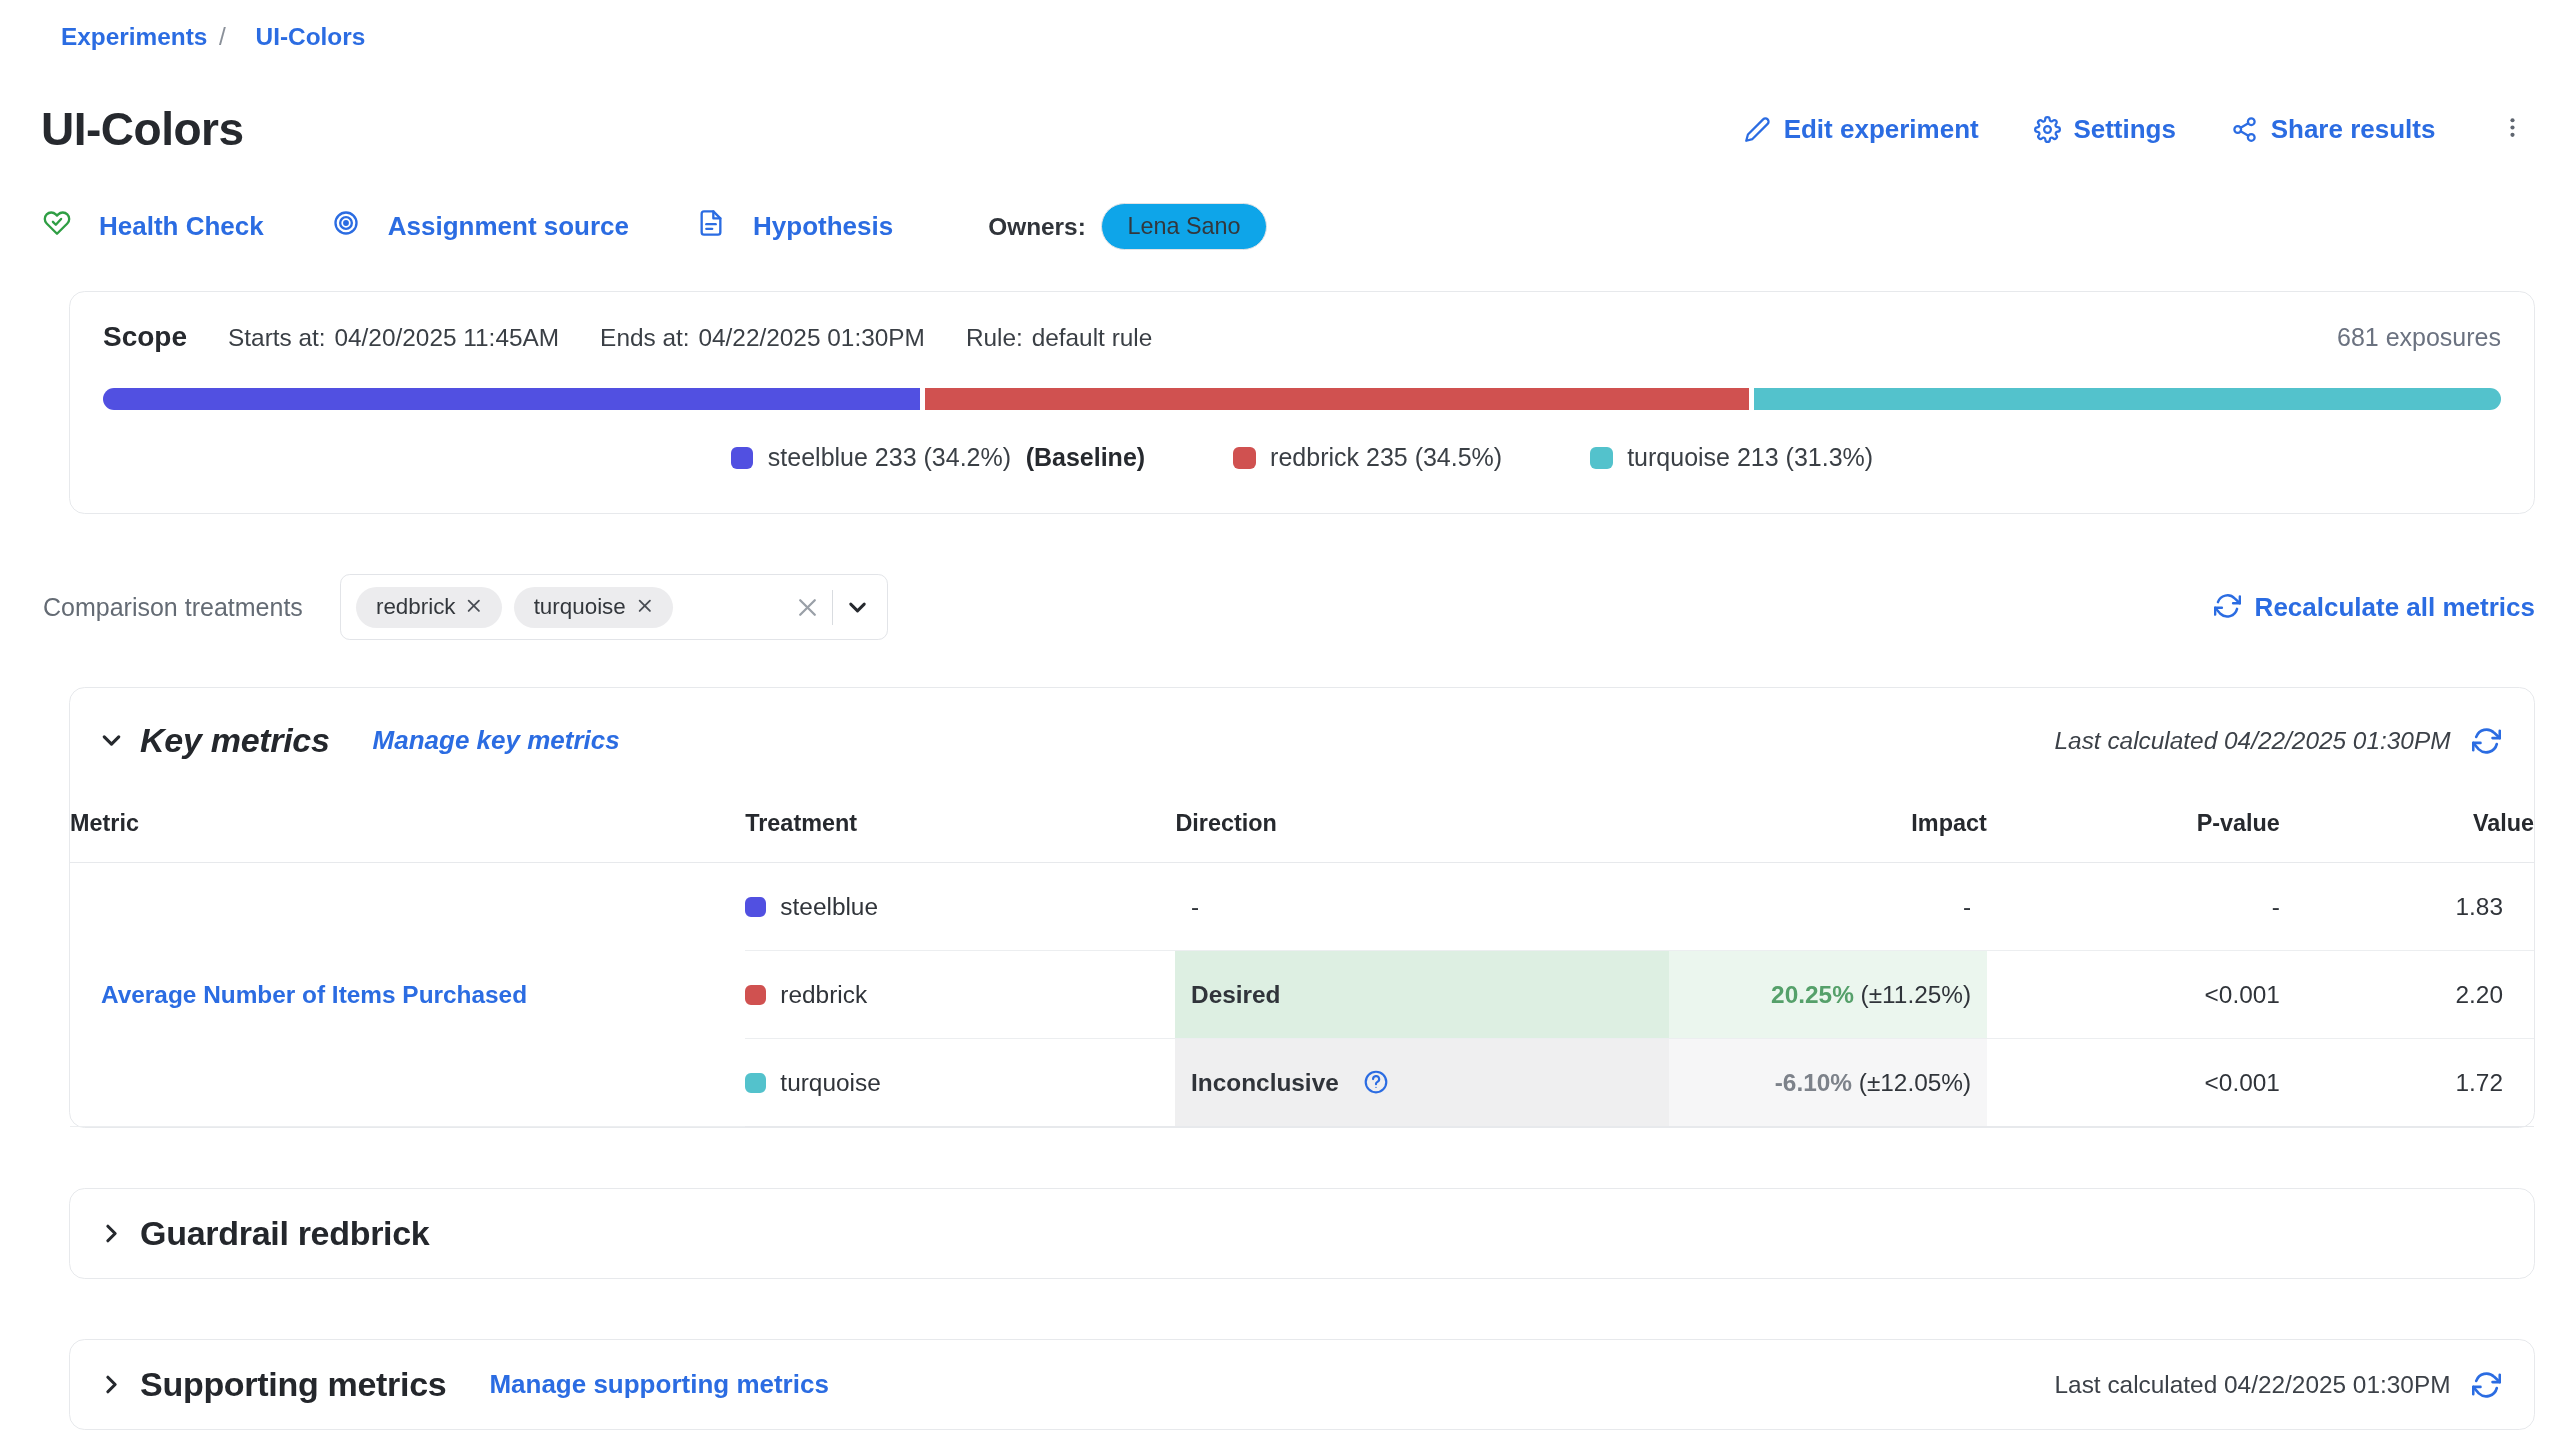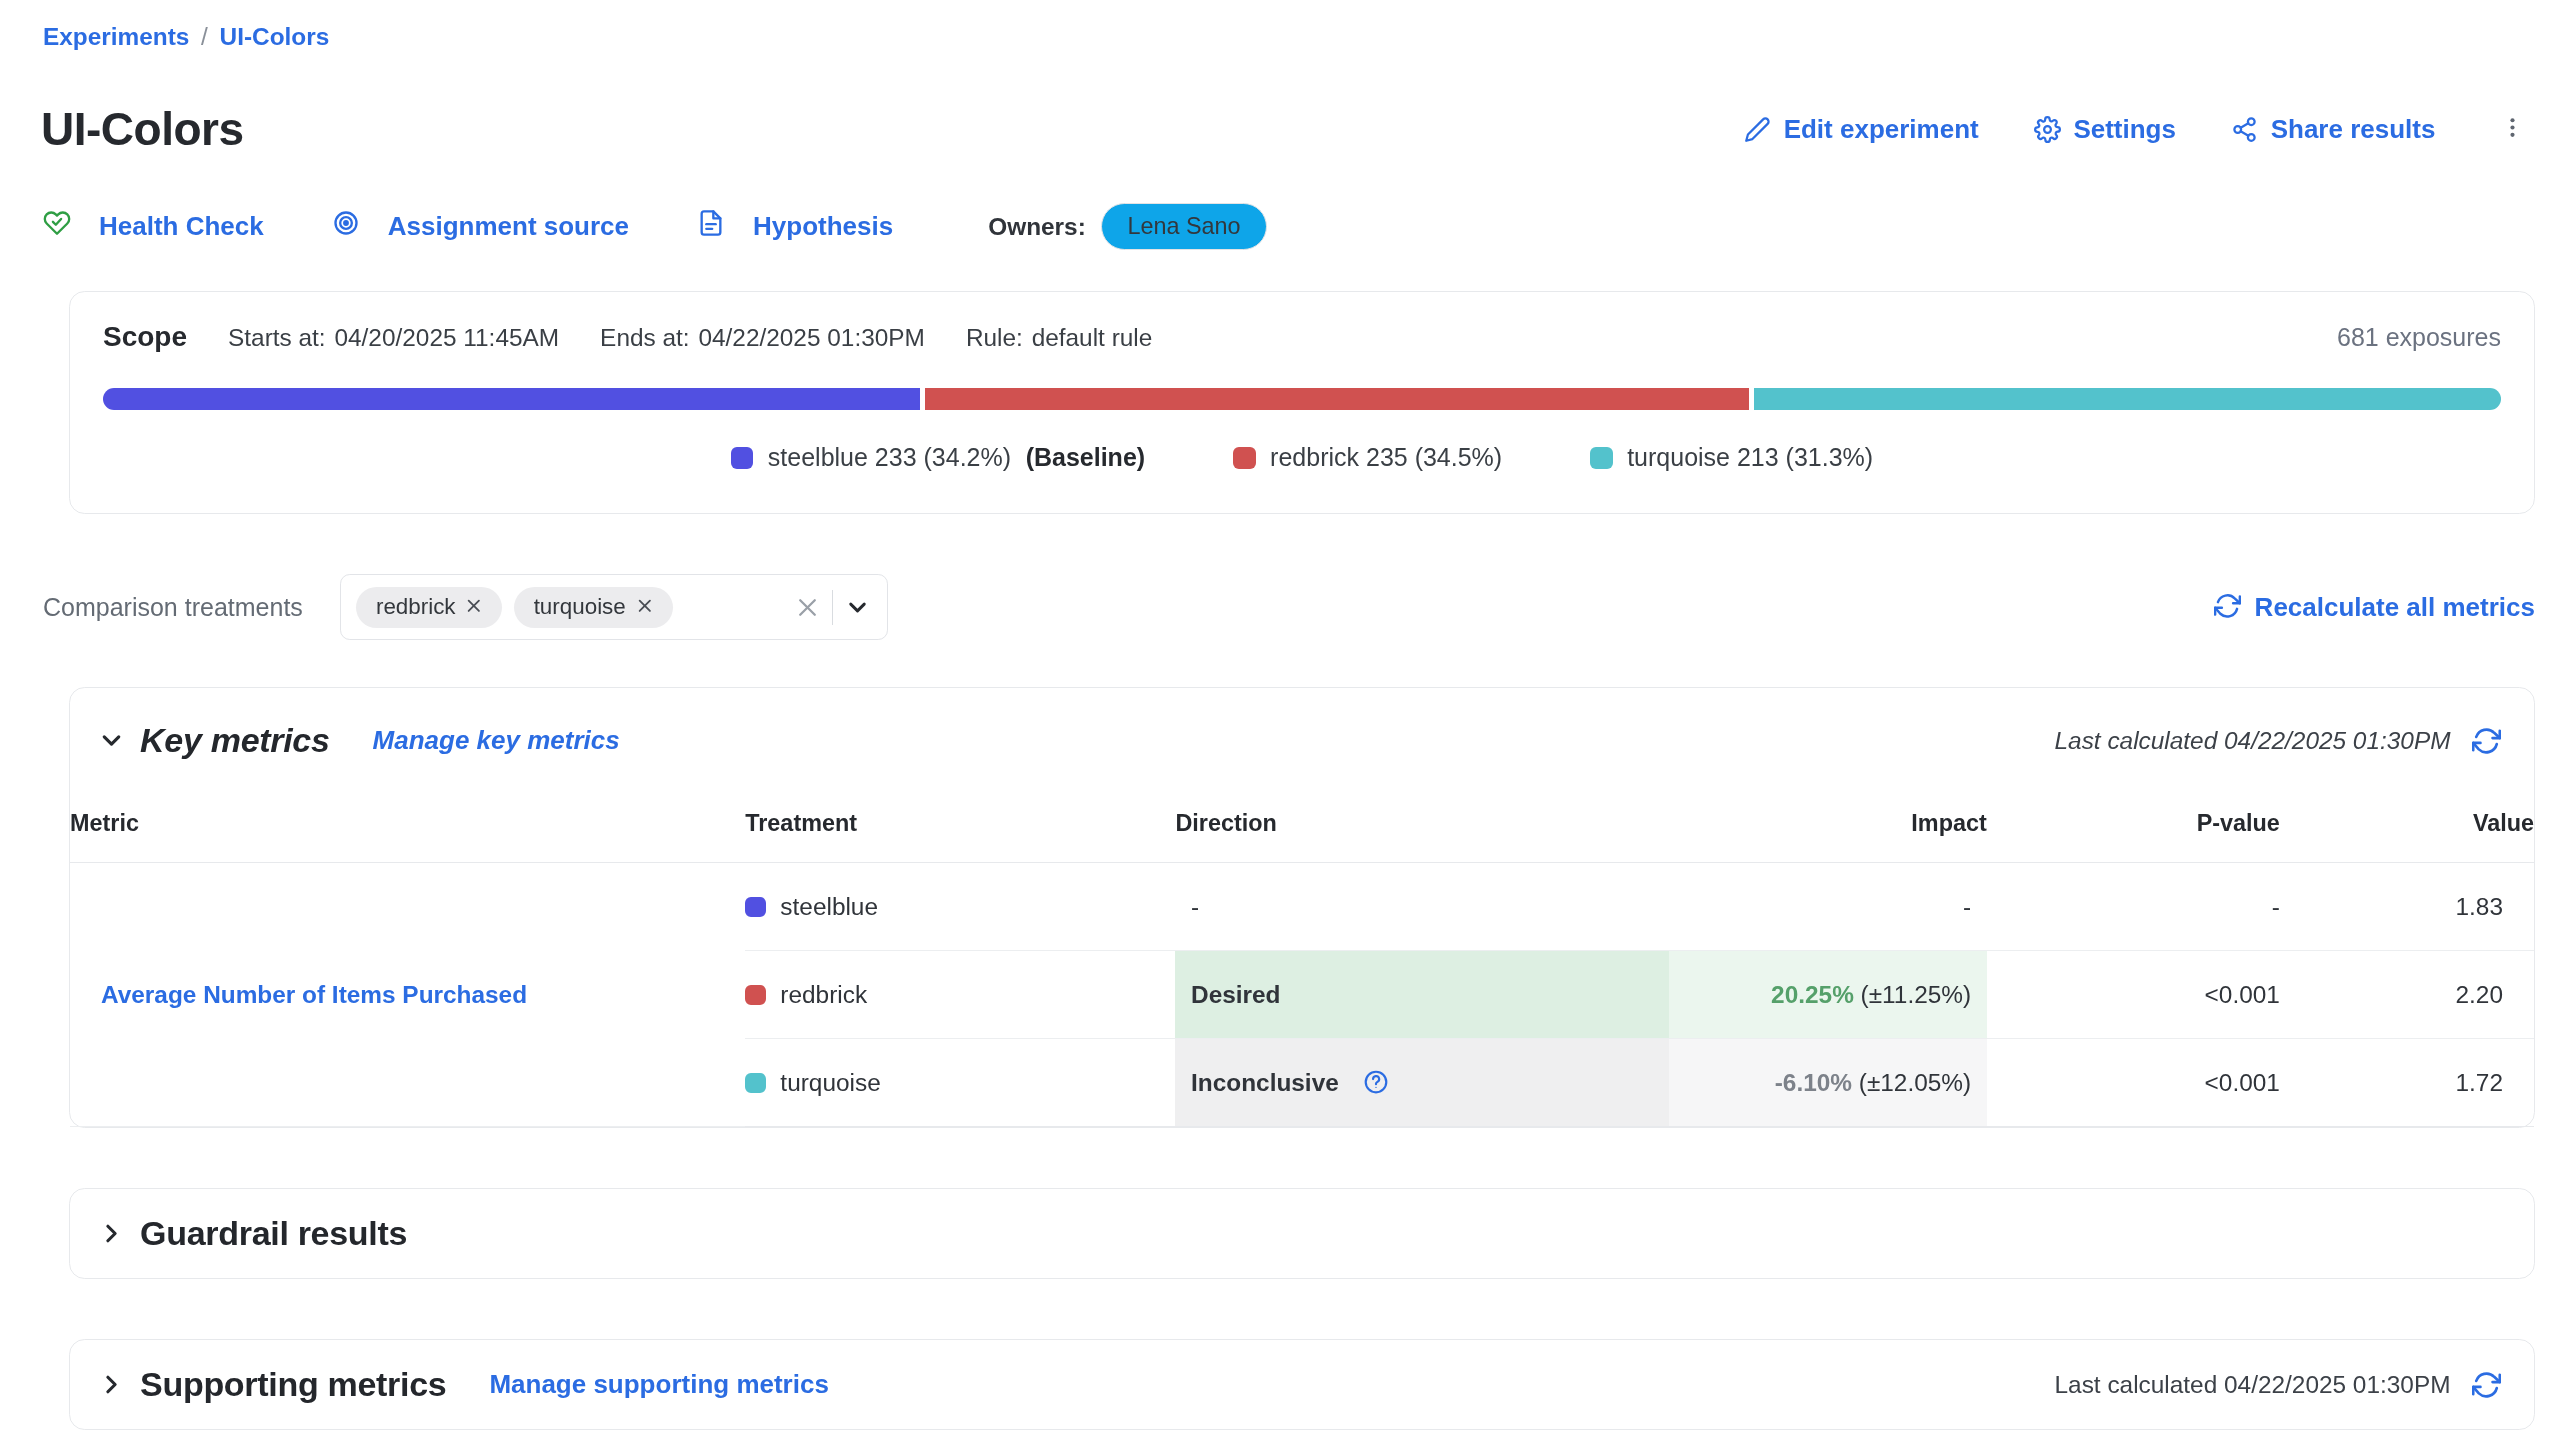--- a/index.html
+++ b/index.html
@@ -6,21 +6,21 @@
   html,body { background:#ffffff; }
   body {
     width: 2576px; min-height: 1447px;
     font-family: "Liberation Sans", sans-serif;
     color:#30343a;
   }
   .page { padding: 23.4px 41px 0 41px; }
 
   
   .breadcrumb { font-size: 24.4px; font-weight: 600; display:flex; gap:11.7px; padding-left:2px; }
-  .breadcrumb a { color:#2b6ce2; text-decoration:none; cursor:pointer; }
+  .breadcrumb a { color:#2b6ce2; text-decoration:none; cursor:pointer;margin-left:18px; }
   .breadcrumb .sep { color:#8a9099; font-weight:400; }
 
   
   .header-row { display:flex; align-items:center; margin-top:51px; }
   .page-title { font-size:46px; font-weight:700; color:#26292e; letter-spacing:-0.5px; }
   .header-actions { margin-left:auto; display:flex; align-items:center; gap:55px; }
   .action-link { display:flex; align-items:center; gap:12.7px; color:#2b6ce2; font-size:26px; font-weight:600; cursor:pointer; }
   .action-link svg { display:block; }
   .kebab { color:#5f6670; cursor:pointer; padding:5.9px 9.8px; }
 
@@ -380,21 +380,21 @@
       </tbody>
     </table>
   </div>
 
   <div class="card mini-card">
     <span class="collapse-caret">
       <svg width="29" height="29" viewBox="0 0 24 24" fill="none" stroke="currentColor" stroke-width="2.6" stroke-linecap="round" stroke-linejoin="round">
           <polyline points="9 6 15 12 9 18"></polyline>
         </svg>
     </span>
-    <span class="section-title">Guardrail results</span>
+    <span class="section-title">Guardrail redbrick</span>
   </div>
 
   <div class="card mini-card">
     <span class="collapse-caret">
       <svg width="29" height="29" viewBox="0 0 24 24" fill="none" stroke="currentColor" stroke-width="2.6" stroke-linecap="round" stroke-linejoin="round">
           <polyline points="9 6 15 12 9 18"></polyline>
         </svg>
     </span>
     <span class="section-title">Supporting metrics</span>
     <span class="manage-link">Manage supporting metrics</span>

